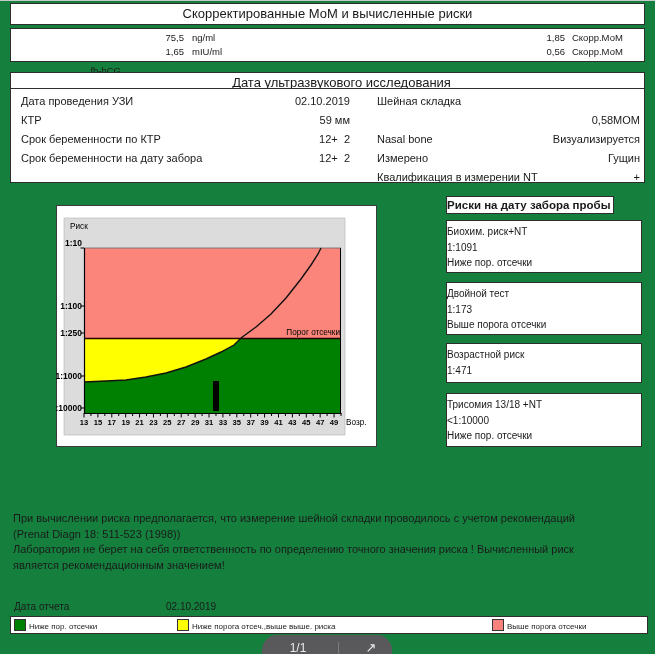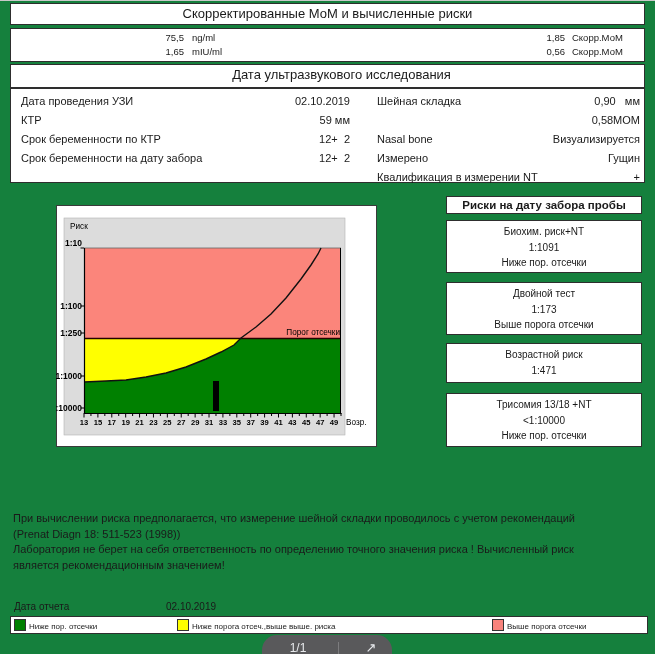--- a/index.html
+++ b/index.html
@@ -3,41 +3,41 @@
 <meta charset="utf-8">
 <style>
   html,body{margin:0;padding:0;background:#fff;}
   .page{position:relative;width:655px;height:654px;overflow:hidden;background:#15803d;
         font-family:"Liberation Sans",sans-serif;color:#1a1a1a;}
   .top-edge{position:absolute;top:0;left:0;width:100%;height:1px;background:#c9c9c9;}
   .box{position:absolute;border:1px solid #2e2e2e;box-sizing:border-box;background:#fff;}
   .section-title{text-align:center;font-size:13px;}
   .b-title1{left:10px;top:3px;width:635px;height:22px;line-height:20px;}
   .b-mom{left:10px;top:28px;width:635px;height:34px;}
-  .b-title2{left:10px;top:64px;width:635px;height:24px;line-height:20px;padding-left:28px;}
+  .b-title2{left:10px;top:72px;width:635px;height:24px;line-height:20px;padding-left:28px;}
   .b-data{left:10px;top:88px;width:635px;height:95px;font-size:11px;}
   .mom-row{position:absolute;left:0;width:100%;height:14px;font-size:9.5px;}
   .mom-row .analyte{position:absolute;left:40px;width:70px;text-align:right;margin-top:33px;}
   .mom-row .val{position:absolute;left:118px;width:55px;text-align:right;}
   .mom-row .unit{position:absolute;left:181px;}
   .mom-row .momv{position:absolute;left:488px;width:66px;text-align:right;}
   .mom-row .moml{position:absolute;left:561px;}
   .d-row{position:absolute;left:0;width:100%;height:19px;line-height:13px;}
   .d-row .ll{position:absolute;left:10px;}
   .d-row .lv{position:absolute;left:195px;width:144px;text-align:right;}
   .d-row .rl{position:absolute;left:366px;}
   .d-row .rv{position:absolute;left:445px;width:184px;text-align:right;}
   .chart-wrap{position:absolute;left:12px;top:205px;width:321px;height:242px;padding-left:44px;}
   .yl{font:700 8.5px "Liberation Sans",sans-serif;text-anchor:end;fill:#000;}
   .xt{font:700 7.6px "Liberation Sans",sans-serif;text-anchor:middle;fill:#000;}
   .cl{font:400 8.2px "Liberation Sans",sans-serif;fill:#000;}
   .tick{stroke:#000;stroke-width:1;}
-  .r-head{left:446px;top:196px;width:196px;height:18px;font-weight:bold;font-size:11.5px;
-          text-align:center;line-height:16px;}
-  .r-box{left:446px;width:196px;text-align:center;font-size:10px;padding-top:3px;}
+  .r-head{left:446px;top:196px;width:168px;height:18px;font-weight:bold;font-size:11.5px;
+          line-height:16px;}
+  .r-box{left:446px;width:196px;text-align:left;font-size:10px;padding-top:3px;}
   .r-box div{line-height:15.5px;}
   .footer-text{position:absolute;left:13px;top:511px;width:640px;font-size:11px;}
   .footer-text div{line-height:15.5px;}
   .date-row{position:absolute;left:14px;top:601px;font-size:10px;}
   .date-row .dv{position:absolute;left:152px;width:120px;}
   .legend{left:10px;top:616px;width:638px;height:18px;font-size:8px;}
   .leg-item{position:absolute;top:2px;height:12px;line-height:12px;}
   .swatch{display:inline-block;width:10px;height:10px;border:1px solid #333;
           vertical-align:-2px;margin-right:3px;}
   .pill{position:absolute;left:262px;top:635px;width:130px;height:36px;background:#59595b;
@@ -71,21 +71,20 @@
     </div>
   </div>
 
   <div class="box b-title2 section-title">Дата ультразвукового исследования</div>
 
   <div class="box b-data">
     <div class="d-row" style="top:6px;">
       <span class="ll">Дата проведения УЗИ</span>
       <span class="lv">02.10.2019</span>
       <span class="rl">Шейная складка</span>
-      <span class="rv">0,90&nbsp;&nbsp;&nbsp;мм</span>
     </div>
     <div class="d-row" style="top:25px;">
       <span class="ll">КТР</span>
       <span class="lv">59 мм</span>
       <span class="rl"></span>
       <span class="rv">0,58МОМ</span>
     </div>
     <div class="d-row" style="top:44px;">
       <span class="ll">Срок беременности по КТР</span>
       <span class="lv">12+&nbsp;&nbsp;2</span>

